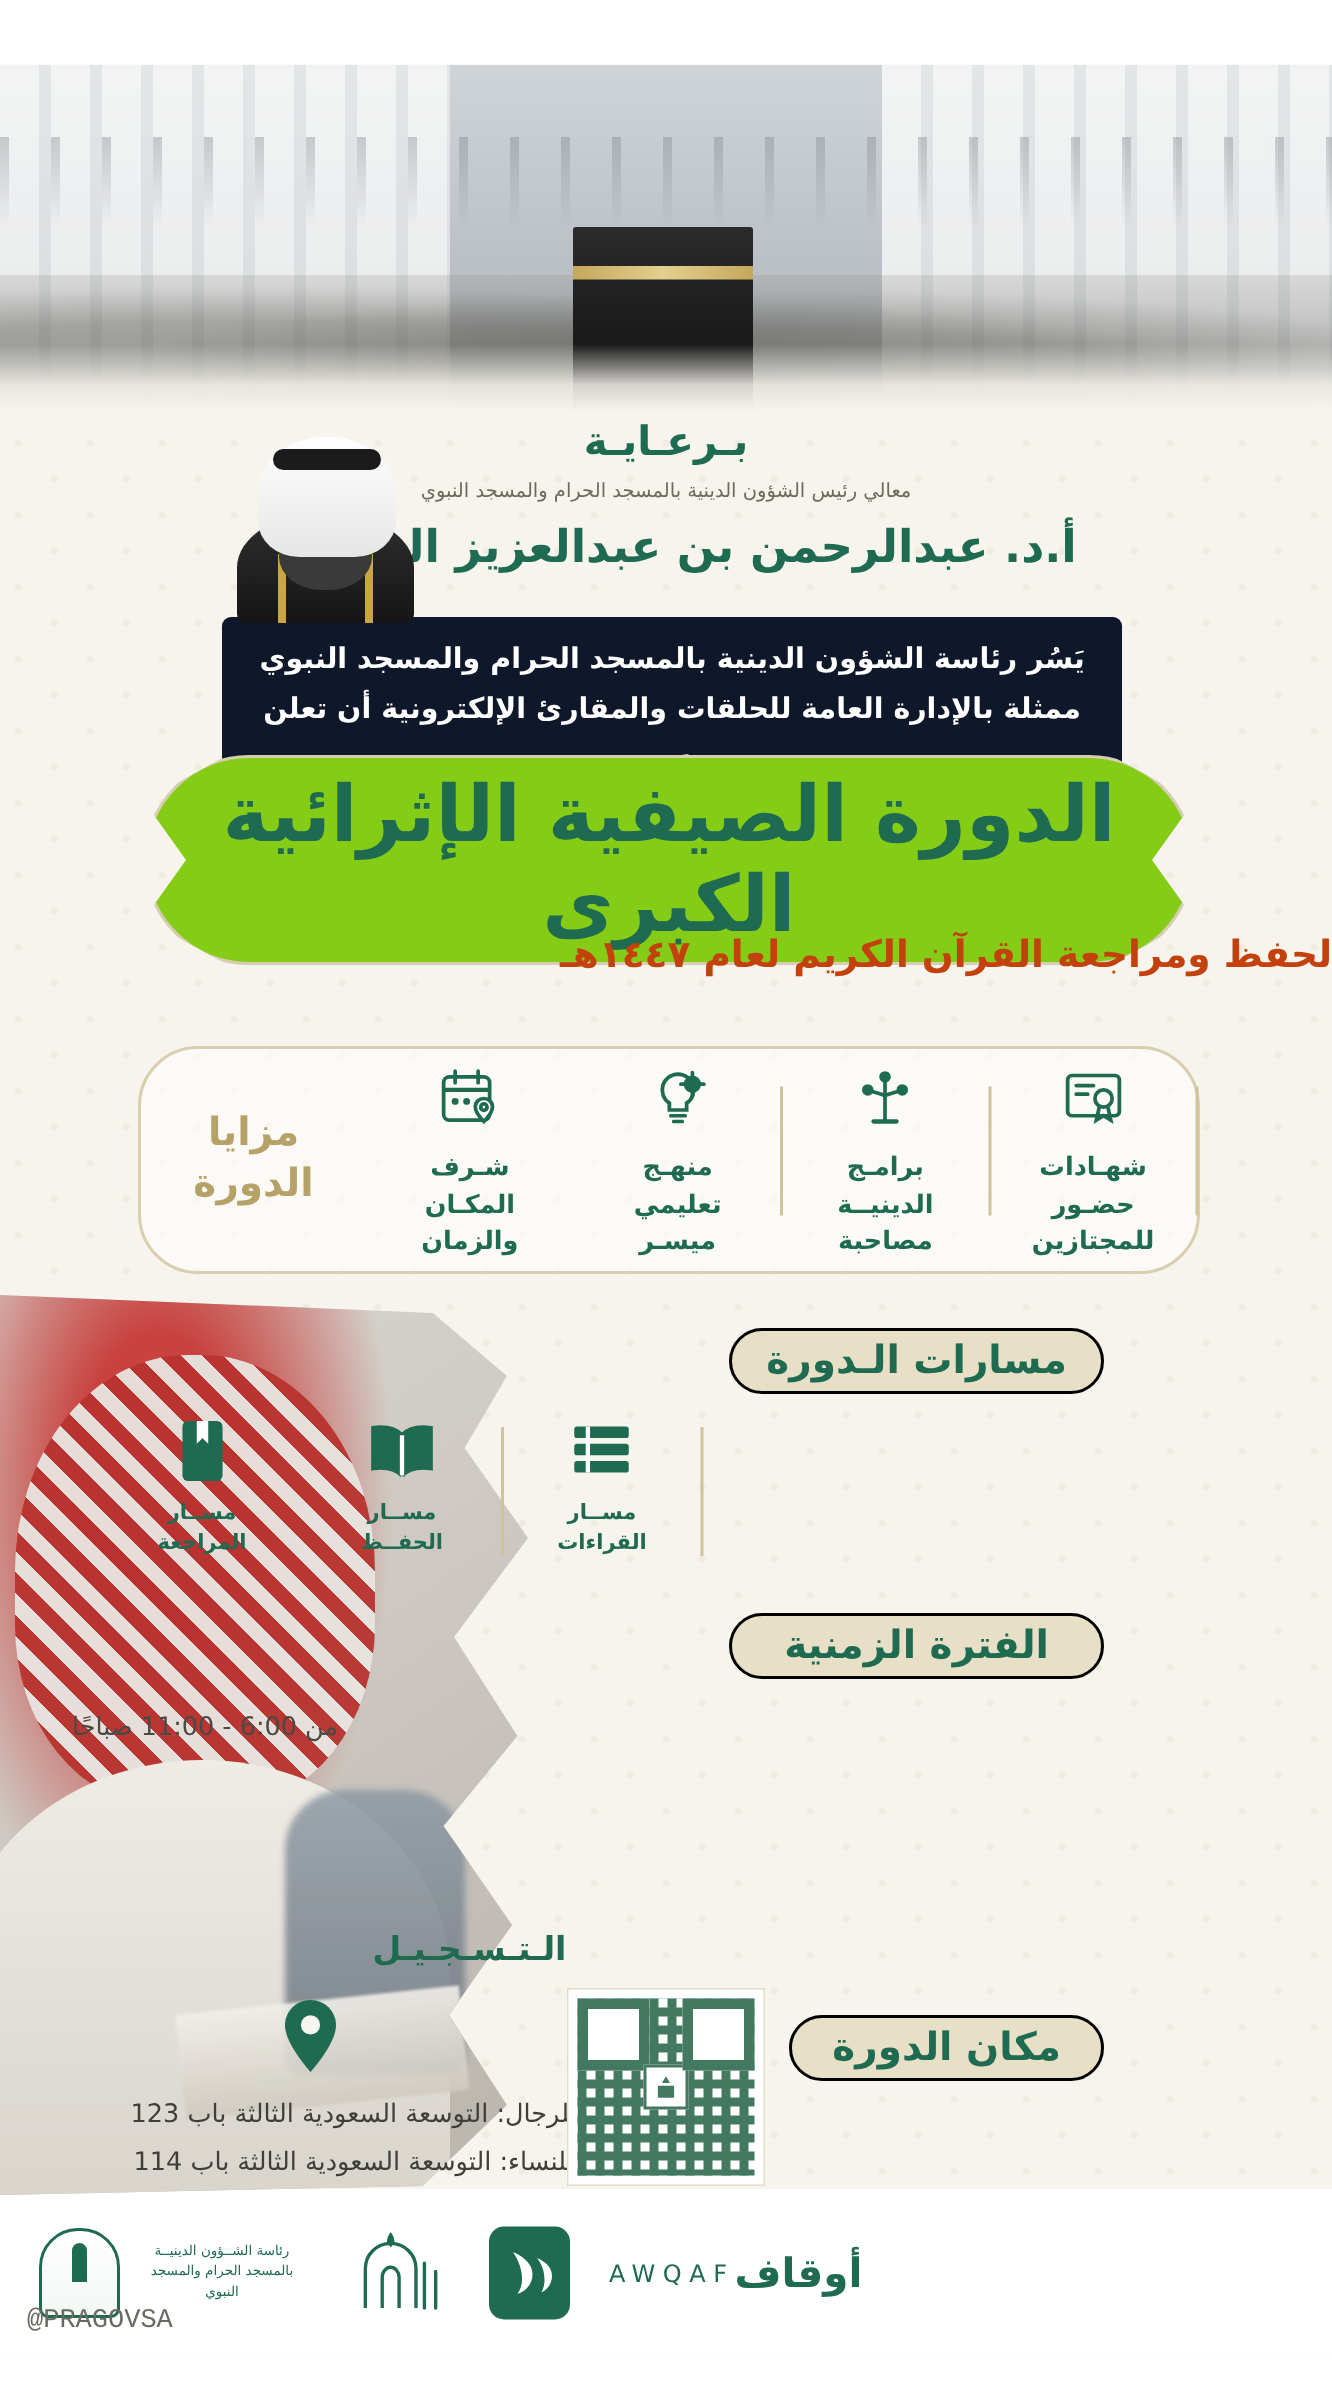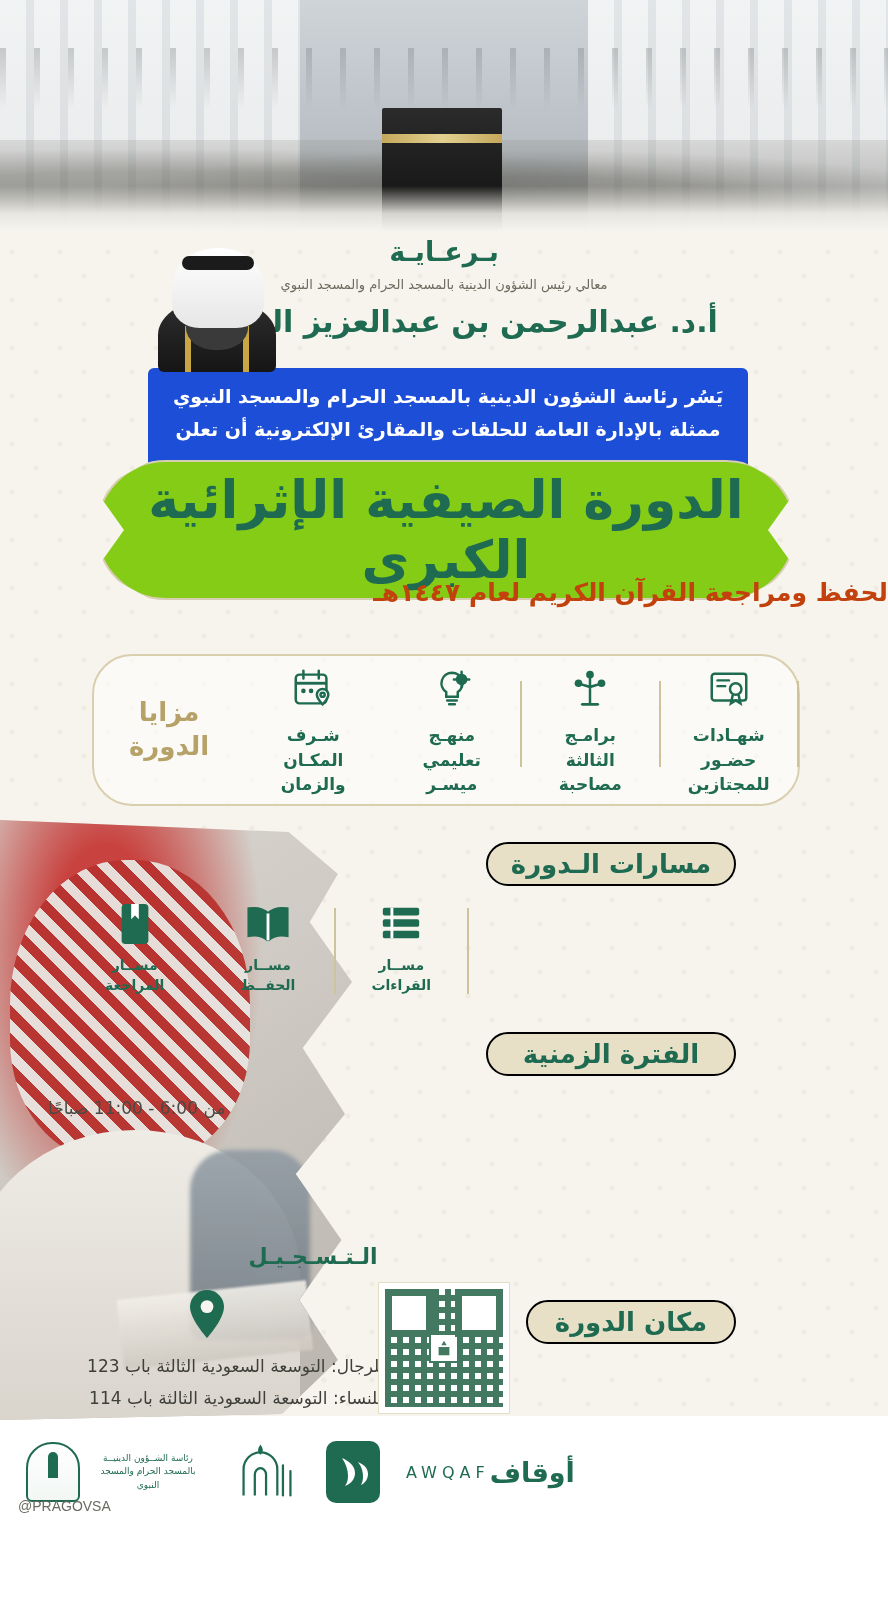--- a/index.html
+++ b/index.html
@@ -7,20 +7,21 @@
     width: 888px; height: 1600px;
     font-family: "DejaVu Sans", "Liberation Sans", sans-serif;
     background: #ffffff;
     overflow: hidden;
   }
   .poster {
     position: relative;
     width: 888px; height: 1528px;
     background: #f7f5ef;
     overflow: hidden;
+    margin-top: 43px;
   }
 
   
   .bg-pattern {
     position: absolute; inset: 0;
     background-color: #f6f4ed;
     background-image:
       radial-gradient(circle at 12px 12px, rgba(190,178,140,0.13) 2px, transparent 3px),
       radial-gradient(circle at 36px 36px, rgba(190,178,140,0.13) 2px, transparent 3px);
     background-size: 48px 48px;
@@ -149,21 +150,21 @@
     border-radius: 48% 48% 30% 30%;
   }
   .sheikh-iqal {
     position:absolute; left: 30px; top: 16px; width: 72px; height: 14px;
     background:#1b1b1b; border-radius: 8px;
   }
 
   
   .announce {
     position: absolute; top: 368px; left: 148px; width: 600px; min-height: 80px;
-    background: #1d4ed8; color: #fff; border-radius: 6px;
+    background: #0f172a; color: #fff; border-radius: 6px;
     padding: 12px 20px; text-align: center; line-height: 1.75;
     font-size: 19px; font-weight: 700;
   }
 
   
   .cartouche {
     position: absolute; top: 460px; left: 96px; width: 700px; height: 140px;
     background: #84cc16; border: 2px solid #d7cdb0;
     border-radius: 70px 70px 70px 70px;
     clip-path: polygon(8% 0, 92% 0, 100% 22%, 96% 50%, 100% 78%, 92% 100%,
@@ -302,21 +303,21 @@
   .logo-haramain { width: 66px; height: 62px; color:#1f6b52; }
   .logo-saudi {
     width: 54px; height: 62px; border-radius: 10px;
     background: #1f6b52; display:flex;align-items:center;justify-content:center;
   }
   .logo-awqaf { display:flex; flex-direction:row; align-items:center; color:#1f6b52; }
   .logo-awqaf .ar { font-size: 27px; font-weight: 700; }
   .logo-awqaf .en { font-size: 16px; letter-spacing: 5px; }
   .handle {
     position: absolute; left: 18px; bottom: 14px; color: #6a6a62;
-    font-size: 14px; font-family: Liberation Sans, sans-serif; direction: ltr;
+    font-size: 18px; font-family: Liberation Mono, monospace; direction: ltr;
   }
 </style>
 </head>
 <body>
 
 <div class="poster">
 
   <div class="bg-pattern"></div>
 
   <div class="hero">
@@ -410,21 +411,21 @@
             <svg width="46" height="46" viewBox="0 0 48 48" fill="none" stroke="#1f6b52" stroke-width="2.6">
               <circle cx="24" cy="9" r="4" fill="#1f6b52" stroke="none"></circle>
               <circle cx="12" cy="18" r="4" fill="#1f6b52" stroke="none"></circle>
               <circle cx="36" cy="18" r="4" fill="#1f6b52" stroke="none"></circle>
               <path d="M24 13v26M24 22c-4-2-8-2-12-4M24 22c4-2 8-2 12-4" stroke-linecap="round"></path>
               <path d="M16 40h16" stroke-linecap="round" stroke-width="3"></path>
             </svg>
           </div>
           <div class="b-text">
             <div>برامـج</div>
-            <div>الثالثة</div>
+            <div>الدينيــة</div>
             <div>مصاحبة</div>
           </div>
         </div>
 
         <div class="benefit">
           <div class="b-icon">
             <svg width="46" height="46" viewBox="0 0 48 48" fill="none" stroke="#1f6b52" stroke-width="2.6">
               <rect x="6" y="8" width="36" height="28" rx="3"></rect>
               <path d="M12 15h12M12 21h8" stroke-linecap="round"></path>
               <circle cx="31" cy="24" r="6"></circle>

